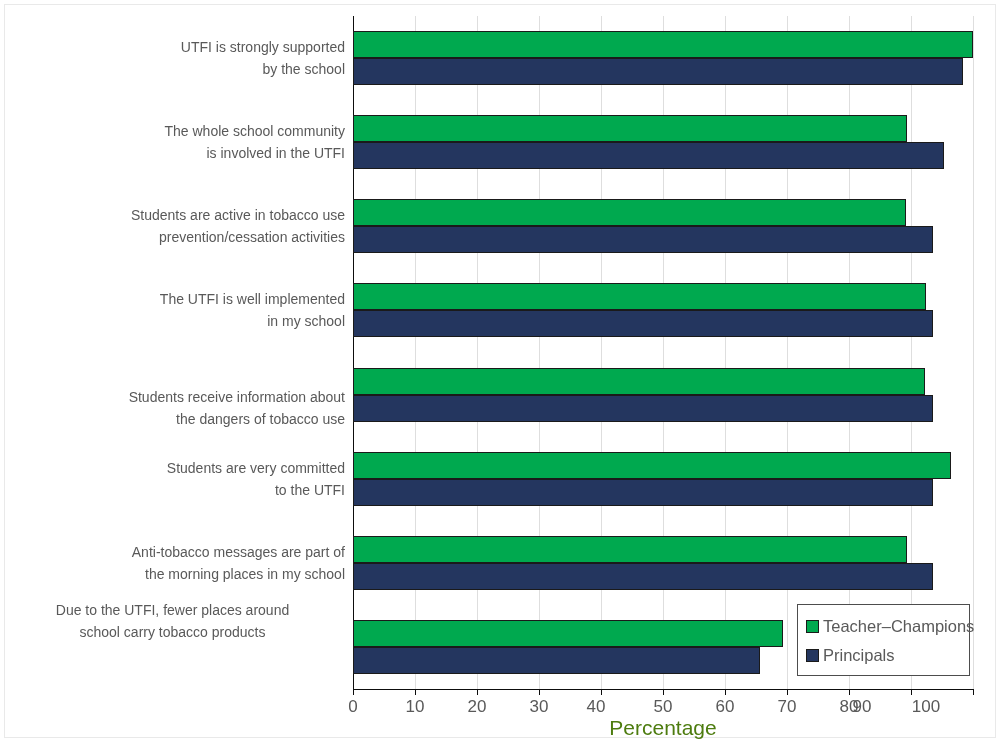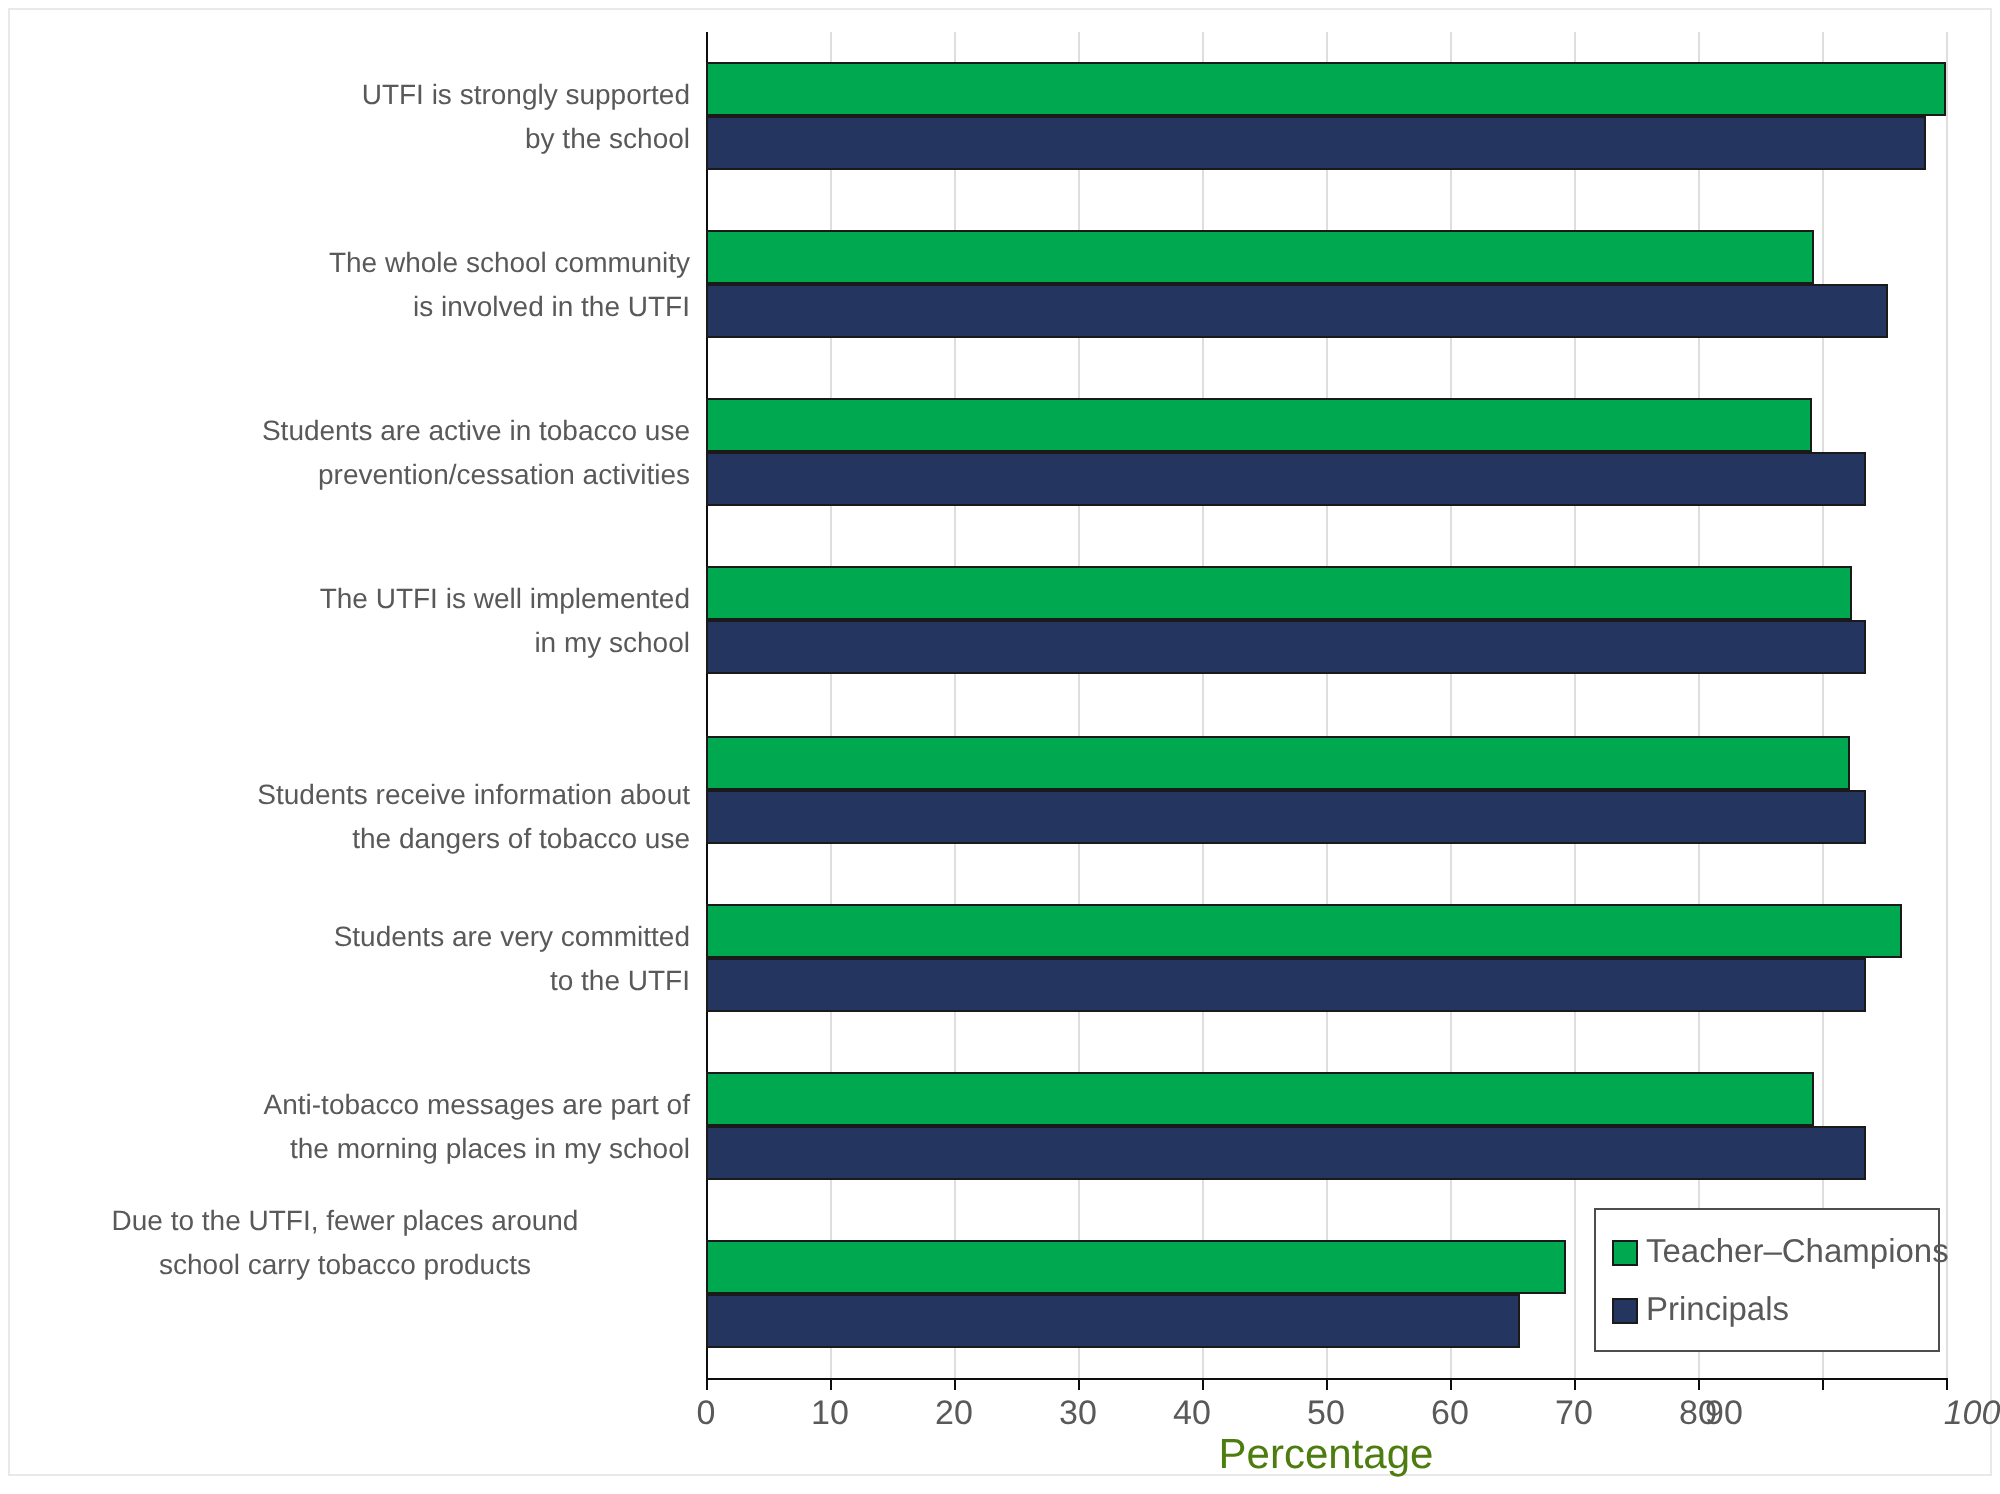--- a/index.html
+++ b/index.html
@@ -240,21 +240,21 @@
       <div class="tick-label" style="left: 663px;">50</div>
       <div class="tick-mark" style="left: 725px;"></div>
       <div class="tick-label" style="left: 725px;">60</div>
       <div class="tick-mark" style="left: 787px;"></div>
       <div class="tick-label" style="left: 787px;">70</div>
       <div class="tick-mark" style="left: 849px;"></div>
       <div class="tick-label" style="left: 849px;">80</div>
       <div class="tick-mark" style="left: 911px;"></div>
       <div class="tick-label" style="left: 862px;">90</div>
       <div class="tick-mark" style="left: 973px;"></div>
-      <div class="tick-label" style="left: 986px; font-style: italic;">100</div>
+      <div class="tick-label" style="left: 926px;">100</div>
     </div>
 
   <div class="axis-title">Percentage</div>
 
   <div class="legend">
     <div class="legend-row">
       <span class="legend-swatch teacher"></span>
       <span class="legend-text">Teacher–Champions</span>
     </div>
     <div class="legend-row">

